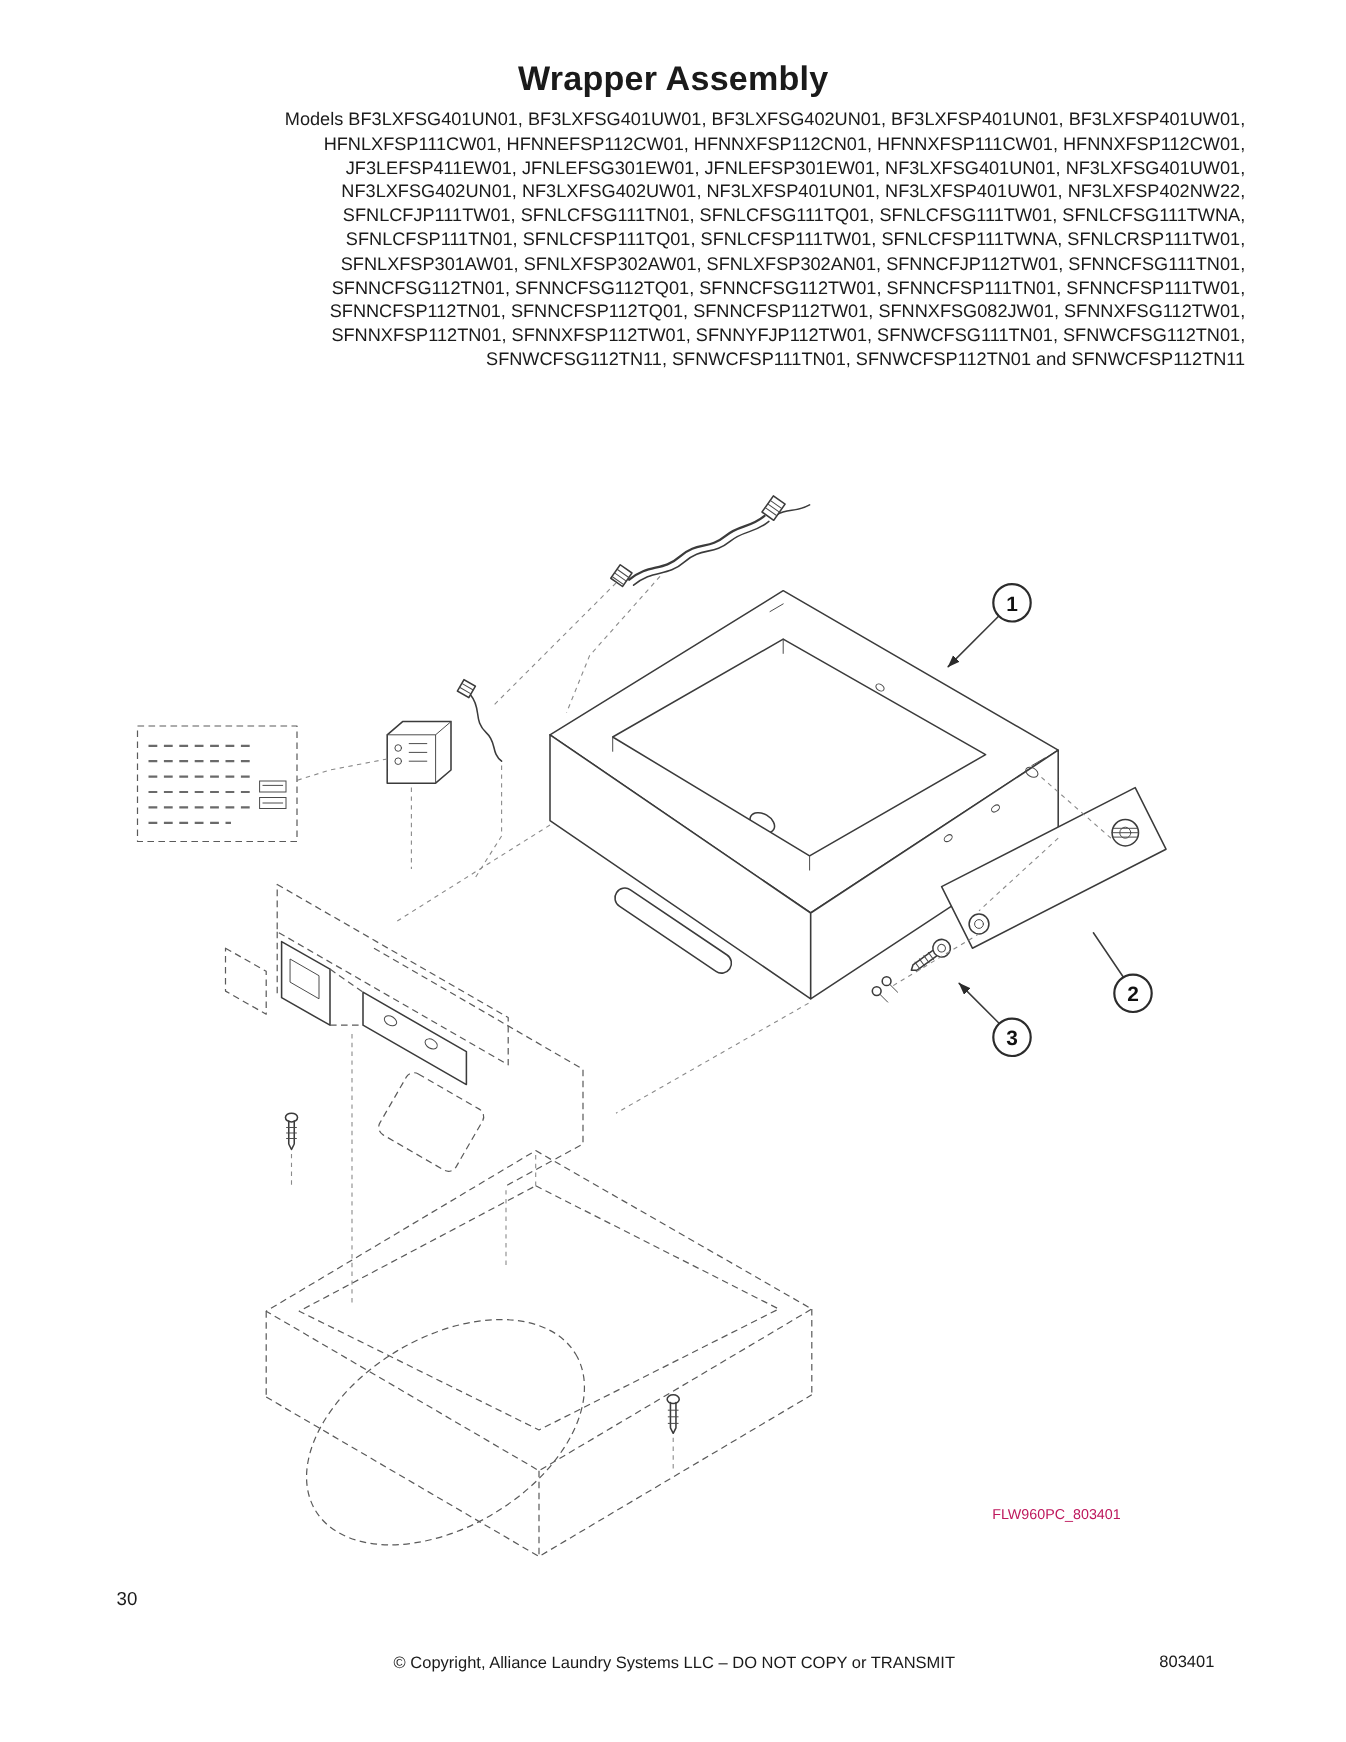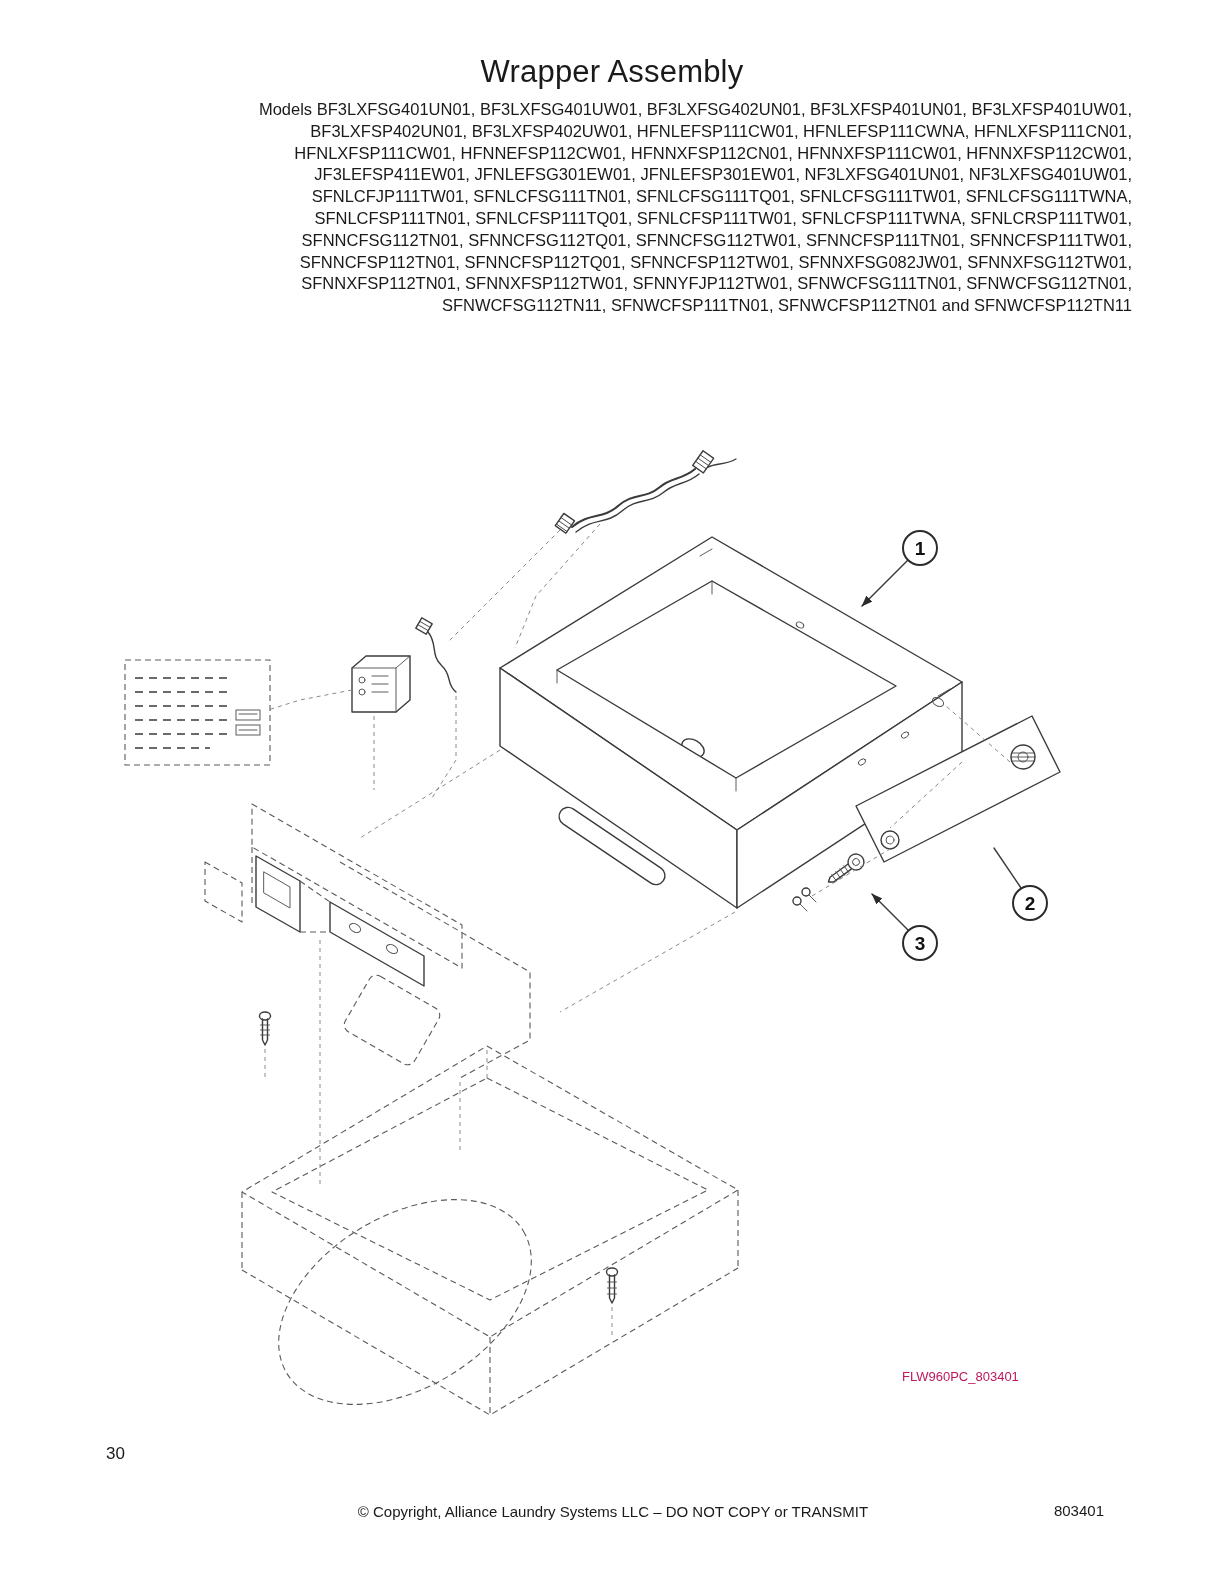--- a/index.html
+++ b/index.html
@@ -7,21 +7,21 @@
     position:relative;
     width:1224px;height:1584px;
     background:#ffffff;
     margin:0 auto;
     font-family:"Liberation Sans", sans-serif;
     color:#1a1a1a;
     overflow:hidden;
   }
   .title{
     position:absolute;top:54px;left:0;width:100%;
-    text-align:center;font-size:31px;font-weight:normal;letter-spacing:.2px;
+    text-align:center;font-size:31px;font-weight:bold;letter-spacing:.2px;
   }
   .models{
     position:absolute;top:99px;left:92px;width:1040px;
     text-align:right;
   }
   .models-line{
     font-size:16.5px;line-height:21.8px;white-space:nowrap;
   }
   .diagram-svg{position:absolute;left:0;top:0;width:1224px;height:1584px;}
   .figure-label{
@@ -50,25 +50,26 @@
 </style>
 </head>
 <body>
 
 <div class="page">
 
   <div class="title">Wrapper Assembly</div>
 
   <div class="models">
     <div class="models-line">Models BF3LXFSG401UN01, BF3LXFSG401UW01, BF3LXFSG402UN01, BF3LXFSP401UN01, BF3LXFSP401UW01,</div>
-    <div class="models-line">BF3LXFSP402UN01, BF3LXFSP402UW01, HFNLEFSP111CW01, HFNLEFSP111CWNA, HFNLXFSP111CN01,</div>
     <div class="models-line">HFNLXFSP111CW01, HFNNEFSP112CW01, HFNNXFSP112CN01, HFNNXFSP111CW01, HFNNXFSP112CW01,</div>
     <div class="models-line">JF3LEFSP411EW01, JFNLEFSG301EW01, JFNLEFSP301EW01, NF3LXFSG401UN01, NF3LXFSG401UW01,</div>
+    <div class="models-line">NF3LXFSG402UN01, NF3LXFSG402UW01, NF3LXFSP401UN01, NF3LXFSP401UW01, NF3LXFSP402NW22,</div>
     <div class="models-line">SFNLCFJP111TW01, SFNLCFSG111TN01, SFNLCFSG111TQ01, SFNLCFSG111TW01, SFNLCFSG111TWNA,</div>
     <div class="models-line">SFNLCFSP111TN01, SFNLCFSP111TQ01, SFNLCFSP111TW01, SFNLCFSP111TWNA, SFNLCRSP111TW01,</div>
+    <div class="models-line">SFNLXFSP301AW01, SFNLXFSP302AW01, SFNLXFSP302AN01, SFNNCFJP112TW01, SFNNCFSG111TN01,</div>
     <div class="models-line">SFNNCFSG112TN01, SFNNCFSG112TQ01, SFNNCFSG112TW01, SFNNCFSP111TN01, SFNNCFSP111TW01,</div>
     <div class="models-line">SFNNCFSP112TN01, SFNNCFSP112TQ01, SFNNCFSP112TW01, SFNNXFSG082JW01, SFNNXFSG112TW01,</div>
     <div class="models-line">SFNNXFSP112TN01, SFNNXFSP112TW01, SFNNYFJP112TW01, SFNWCFSG111TN01, SFNWCFSG112TN01,</div>
     <div class="models-line">SFNWCFSG112TN11, SFNWCFSP111TN01, SFNWCFSP112TN01 and SFNWCFSP112TN11</div>
   </div>
 
   <svg class="diagram-svg" viewBox="0 0 1224 1584">
     <defs>
       <marker id="arrow" markerWidth="9" markerHeight="8" refX="7.5" refY="3" orient="auto">
         <path d="M0 0 L8 3 L0 6 Z" fill="#2b2b2b"></path>

